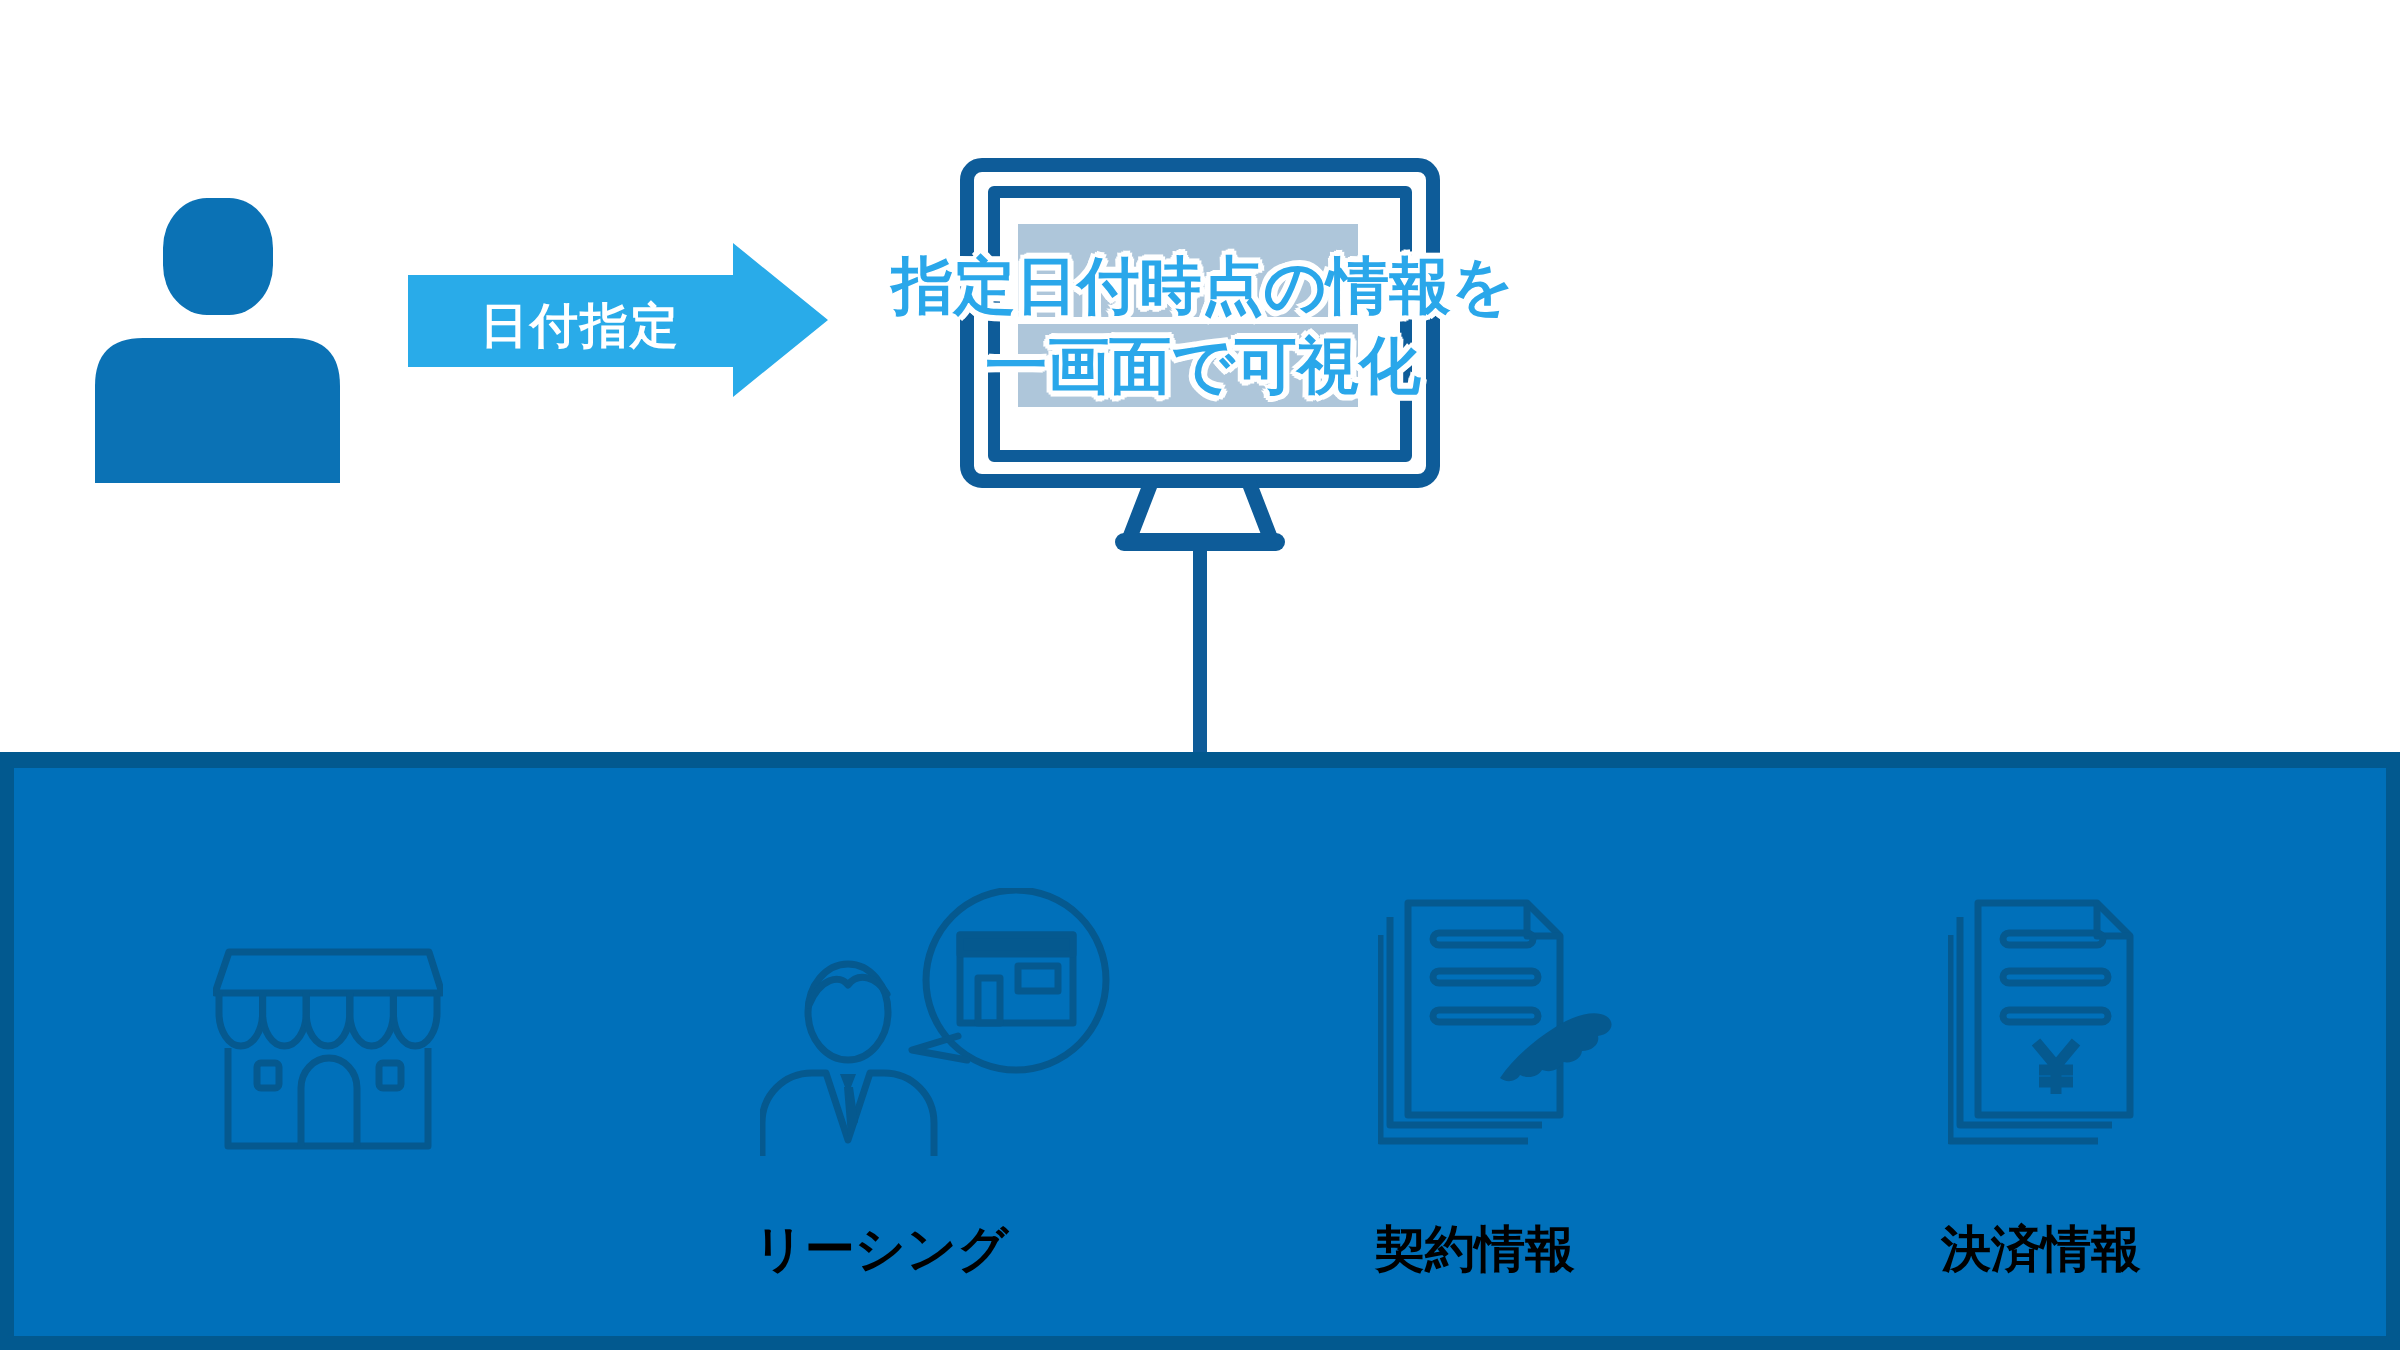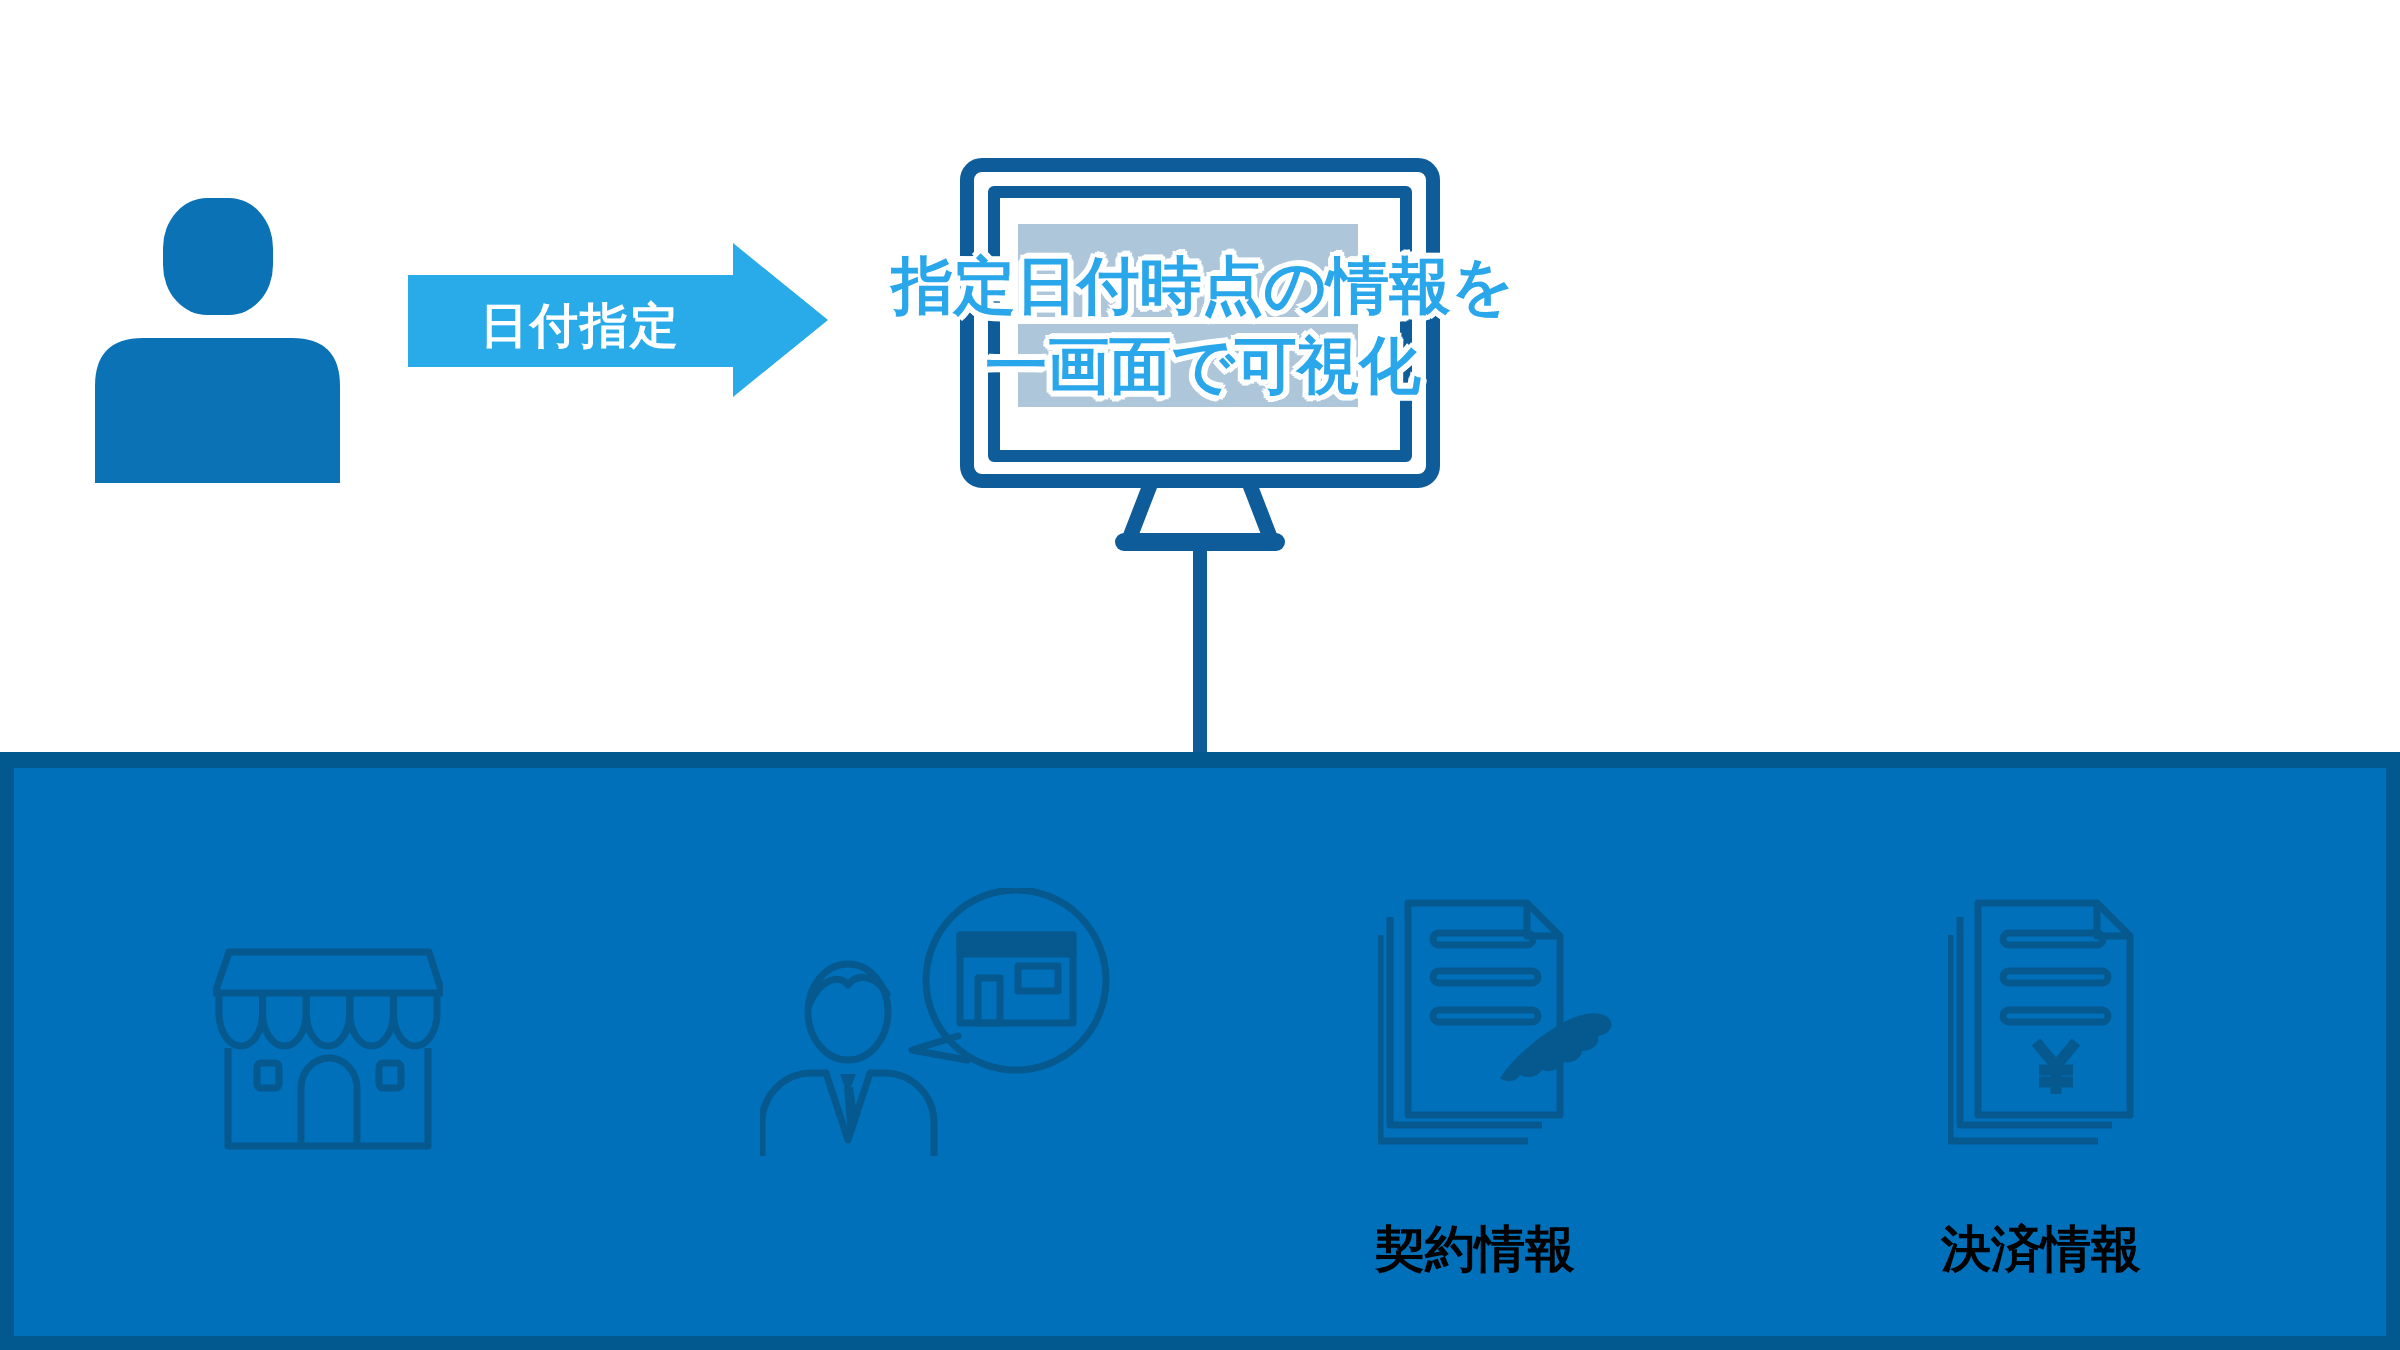--- a/index.html
+++ b/index.html
@@ -139,16 +139,17 @@
     <path d="M2,37 V243 H150"></path>
     <path d="M12,19 V227 H164"></path>
     <path d="M30,217 V5 H149 L182,38 V217 Z"></path>
     <path d="M149,5 V38 H182"></path>
     <rect x="55" y="35" width="100" height="12" rx="6"></rect>
     <rect x="55" y="73" width="105" height="12" rx="6"></rect>
     <rect x="55" y="112" width="105" height="12" rx="6"></rect>
     <path d="M88,144 L108,168 L128,144 M108,168 V196 M91,172 H125 M91,184 H125" stroke-width="11"></path>
   </svg>
 
+  <div class="abs panel-label lbl-1">リーシング</div>
   <div class="abs panel-label lbl-2">契約情報</div>
   <div class="abs panel-label lbl-3">決済情報</div>
 
 </div>
 
 </body></html>

